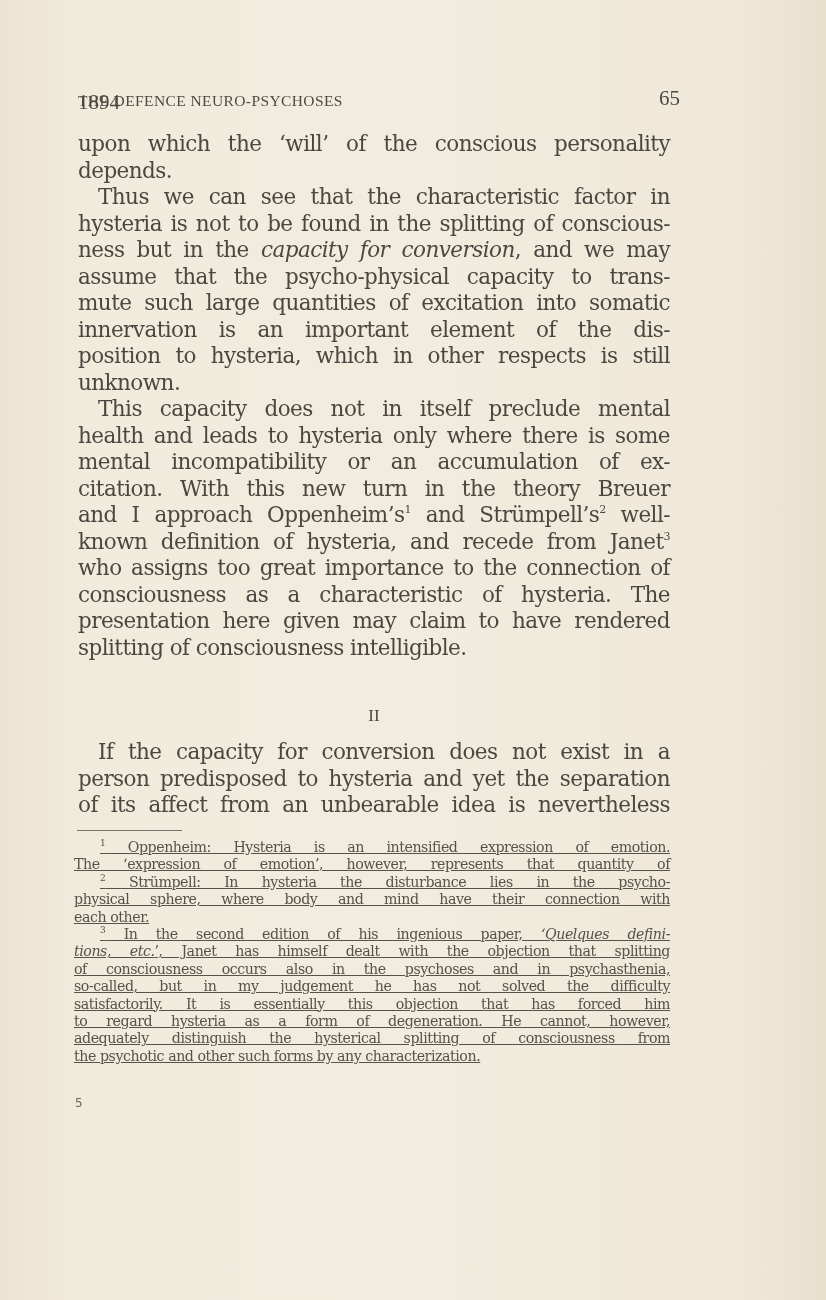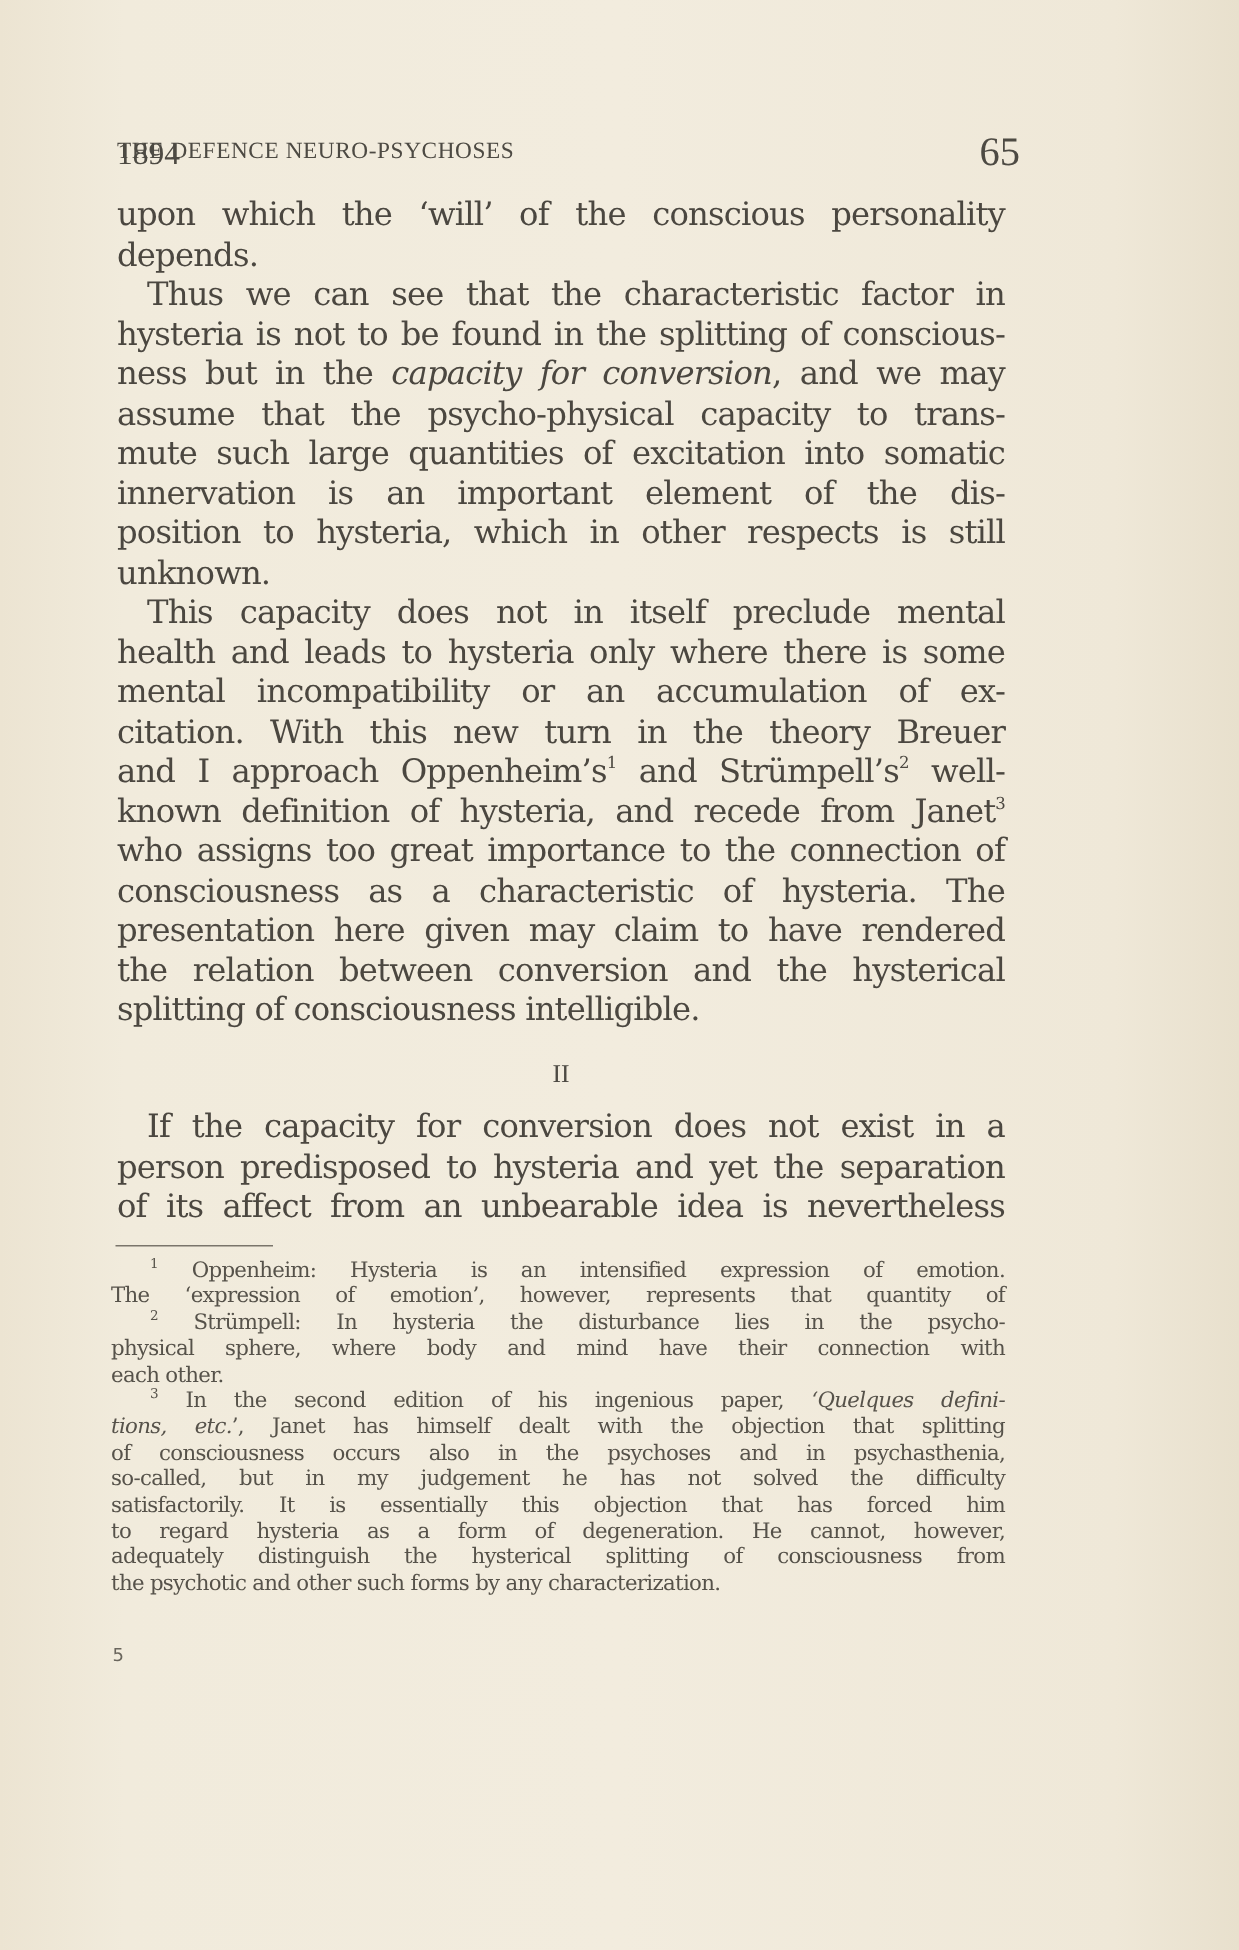--- a/index.html
+++ b/index.html
@@ -10,21 +10,21 @@
     color: #4a463f;
     position: relative;
   }
   .page {
     position: absolute; left: 0; top: 0; width: 826px; height: 1300px;
     background: linear-gradient(90deg, #ece4d2 0%, #f1ebdc 10%, #f2ecde 50%, #efe8d8 90%, #e8e0cd 100%);
   }
   .header { position: absolute; top: 86px; left: 78px; width: 602px; height: 36px; text-decoration: underline; }
   .hdr-year { position: absolute; left: 0; top: 4px; font-family: "Liberation Serif", serif; font-size: 21px; color: #4d4a43; }
   .hdr-title { position: absolute; left: 0; right: 0; top: 6px; font-family: "Liberation Serif", serif; font-size: 15.5px; letter-spacing: 0.4px; color: #4d4a43; }
-  .hdr-page { position: absolute; right: 0; top: 0; font-family: "Liberation Serif", serif; font-size: 27px; color: #4d4a43; }
+  .hdr-page { position: absolute; right: 0; top: 0; font-family: "Liberation Serif", serif; font-size: 21px; color: #4d4a43; }
 
   .body-text { position: absolute; left: 78px; top: 131px; width: 592px; }
   .line {
     display: block; height: 26.5px; line-height: 26.5px;
     font-family: "DejaVu Serif", serif; font-size: 21.5px; color: #4b4740;
     text-align: justify; text-align-last: justify; white-space: nowrap;
     letter-spacing: -0.55px; word-spacing: 0px;
   }
   .line.last { text-align-last: left; }
   .line.indent { padding-left: 20px; }
@@ -36,20 +36,21 @@
   .body-text2 { position: absolute; left: 78px; top: 739px; width: 592px; }
 
   .rule { position: absolute; left: 77px; top: 830px; width: 105px; border-top: 1px solid #7a756b; }
 
   .notes { position: absolute; left: 74px; top: 839px; width: 596px; }
   .nline {
     display: block; height: 17.4px; line-height: 17.4px;
     font-family: "DejaVu Serif", serif; font-size: 14.2px; color: #56524a;
     text-align: justify; text-align-last: justify; white-space: nowrap;
     letter-spacing: -0.45px;
+    text-decoration: underline;
   }
   .nline.last { text-align-last: left; }
   .nline.indent { padding-left: 26px; }
   sup.nfn { font-size: 9px; line-height: 0; vertical-align: 6px; }
 
   .signature { position: absolute; left: 75px; top: 1096px; font-family: "DejaVu Sans", sans-serif; font-size: 12px; color: #6a665d; }
 </style>
 </head>
 <body>
 
@@ -76,21 +77,20 @@
 
     <span class="line indent">This capacity does not in itself preclude mental</span>
     <span class="line">health and leads to hysteria only where there is some</span>
     <span class="line">mental incompatibility or an accumulation of ex-</span>
     <span class="line">citation. With this new turn in the theory Breuer</span>
     <span class="line"><span>and I approach Oppenheim’s</span><sup class="fn">1</sup><span> and Strümpell’s</span><sup class="fn">2</sup><span> well-</span></span>
     <span class="line"><span>known definition of hysteria, and recede from Janet</span><sup class="fn">3</sup></span>
     <span class="line">who assigns too great importance to the connection of</span>
     <span class="line">consciousness as a characteristic of hysteria. The</span>
     <span class="line">presentation here given may claim to have rendered</span>
-    <span class="line">the relation between conversion and the hysterical</span>
     <span class="line last">splitting of consciousness intelligible.</span>
   </div>
 
   <div class="section">II</div>
 
   <div class="body-text2">
     <span class="line indent">If the capacity for conversion does not exist in a</span>
     <span class="line">person predisposed to hysteria and yet the separation</span>
     <span class="line">of its affect from an unbearable idea is nevertheless</span>
   </div>

